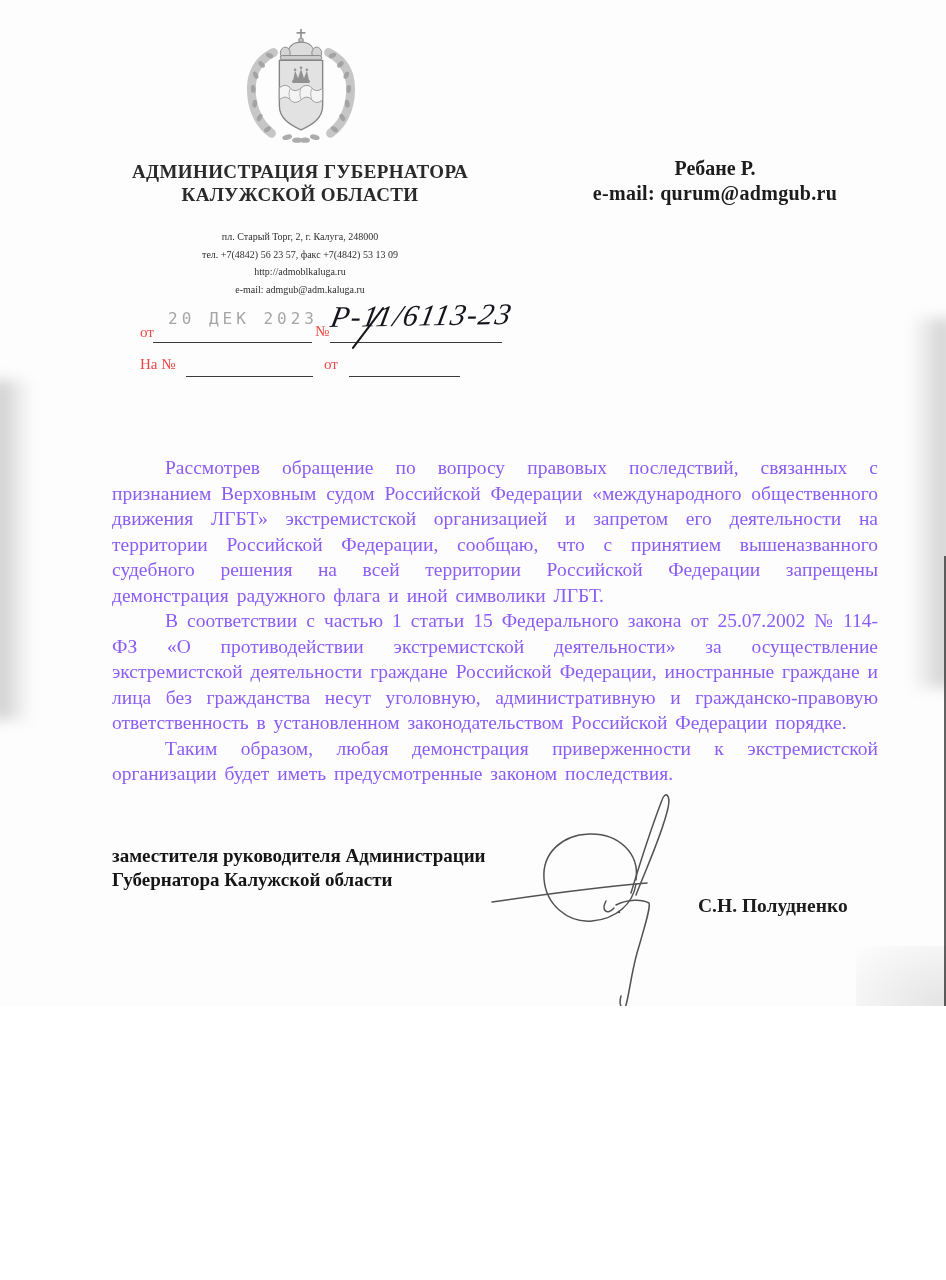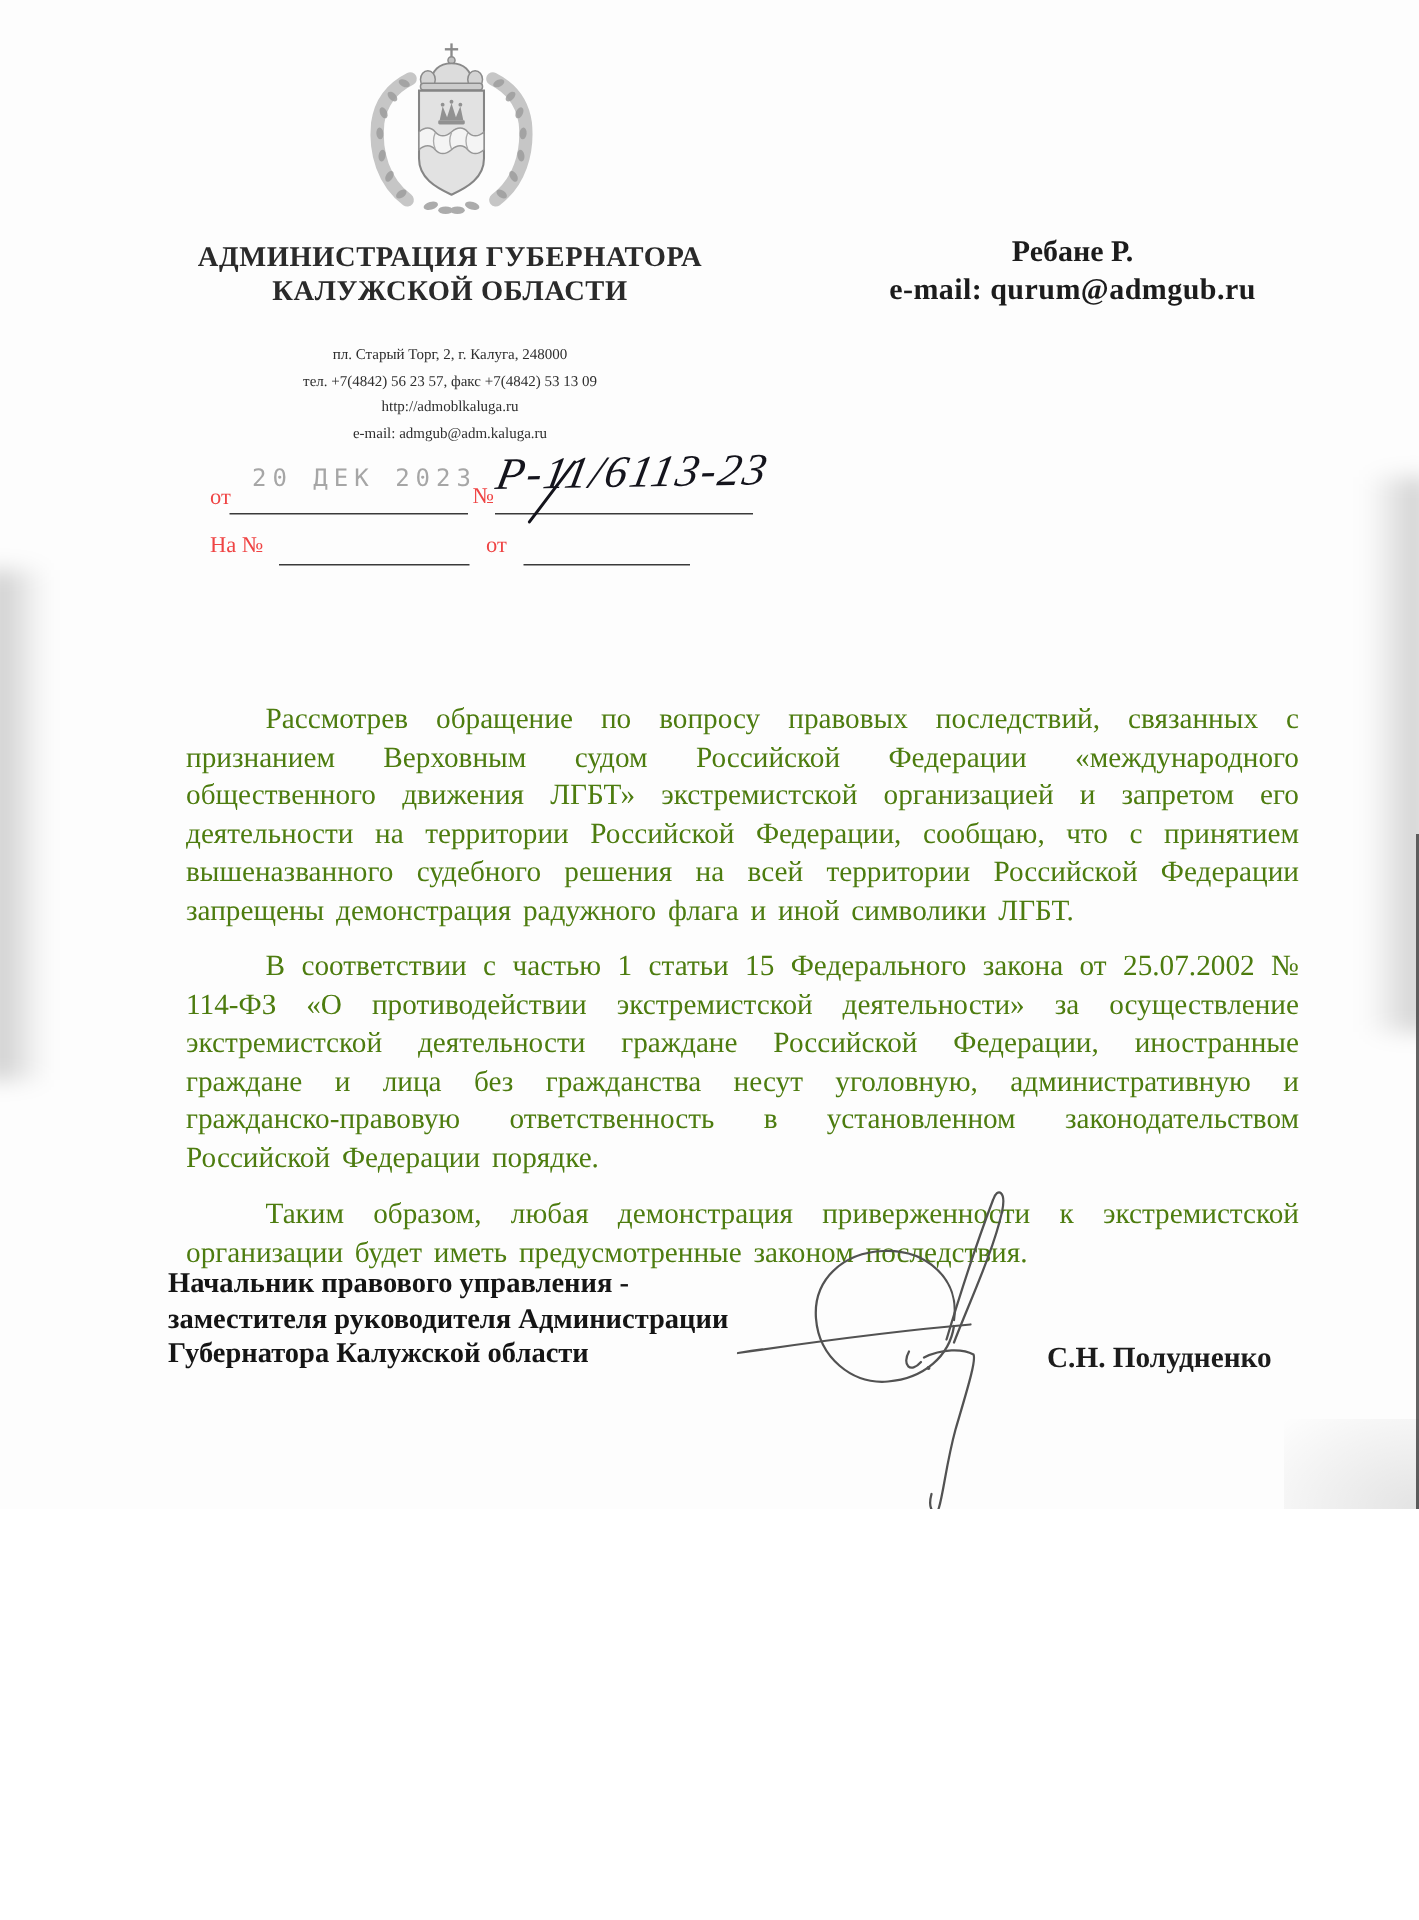--- a/index.html
+++ b/index.html
@@ -33,22 +33,22 @@
   .handwriting {
     font-style:italic; font-size:30px; color:#14141c;
     letter-spacing:1.5px; white-space:nowrap;
     transform:skewX(-12deg) rotate(-1deg); transform-origin:left bottom;
   }
   .slash-ext { width:52px; height:2px; background:#14141c; transform:rotate(-53deg); border-radius:2px; }
 
   
   .body-text { left:112px; top:455px; width:766px; }
   .body-text p {
-    margin:12px; font-size:19.5px; line-height:25.5px;
-    text-align:justify; text-indent:53px; word-spacing:3px; color:#4d7c0f;
+    margin:0; font-size:19.5px; line-height:25.5px;
+    text-align:justify; text-indent:53px; word-spacing:3px; color:#8b5cf6;
   }
 
   
   .sig-title { left:112px; top:844px; width:440px; }
   .sig-title div { font-weight:bold; font-size:19px; line-height:23.5px; color:#151515; }
   .signer { left:698px; top:895px; font-weight:bold; font-size:19.5px; white-space:nowrap; }
   .sig-svg { left:470px; top:783px; width:320px; height:248px; }
 
   
   .executor { left:112px; top:1213px; }
@@ -152,21 +152,20 @@
   <div class="abs form-label" style="left:324px; top:356px;">от</div>
   <div class="abs form-line" style="left:349px; top:376px; width:111px;"></div>
 
   <div class="abs body-text">
     <p>Рассмотрев обращение по вопросу правовых последствий, связанных с признанием Верховным судом Российской Федерации «международного общественного движения ЛГБТ» экстремистской организацией и запретом его деятельности на территории Российской Федерации, сообщаю, что с принятием вышеназванного судебного решения на всей территории Российской Федерации запрещены демонстрация радужного флага и иной символики ЛГБТ.</p>
     <p>В соответствии с частью 1 статьи 15 Федерального закона от 25.07.2002 № 114-ФЗ «О противодействии экстремистской деятельности» за осуществление экстремистской деятельности граждане Российской Федерации, иностранные граждане и лица без гражданства несут уголовную, административную и гражданско-правовую ответственность в установленном законодательством Российской Федерации порядке.</p>
     <p>Таким образом, любая демонстрация приверженности к экстремистской организации будет иметь предусмотренные законом последствия.</p>
   </div>
 
   <div class="abs sig-title">
-    <div>Начальник правового управления -</div>
     <div>заместителя руководителя Администрации</div>
     <div>Губернатора Калужской области</div>
   </div>
 
   <svg class="abs sig-svg" viewBox="0 0 320 248" aria-hidden="true">
     <g fill="none" stroke="#525252" stroke-width="1.5" stroke-linecap="round">
 
       <path d="M166 97 C 170 70 148 50 119 51 C 92 52 72 70 74 96 C 76 122 98 140 122 138 C 146 136 163 121 166 101"></path>
 
       <path d="M161 110 C 170 80 184 38 192 17 C 195 8 201 11 198 25 C 192 52 175 88 166 112"></path>

